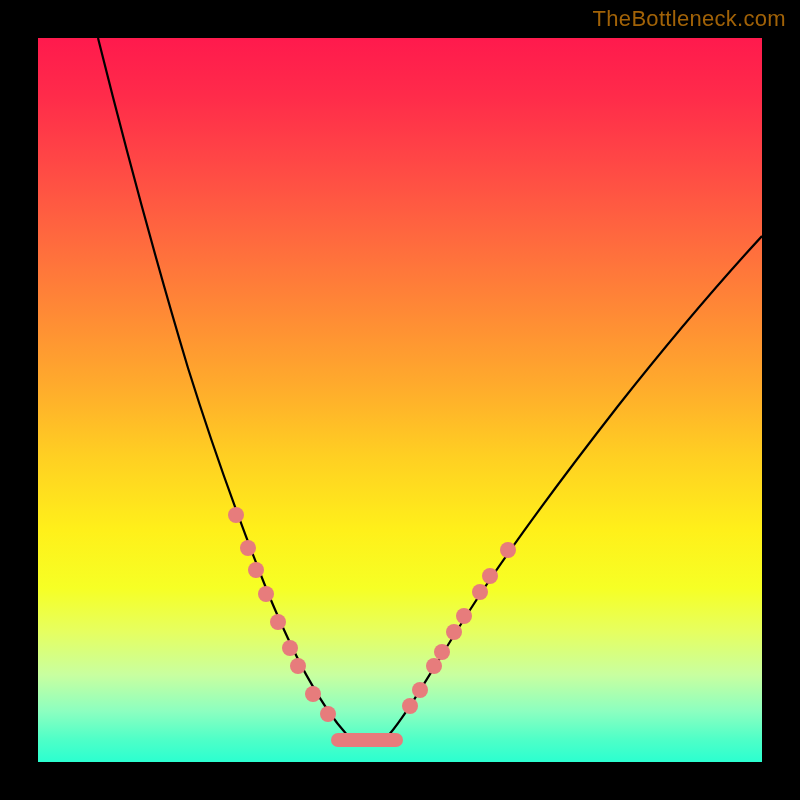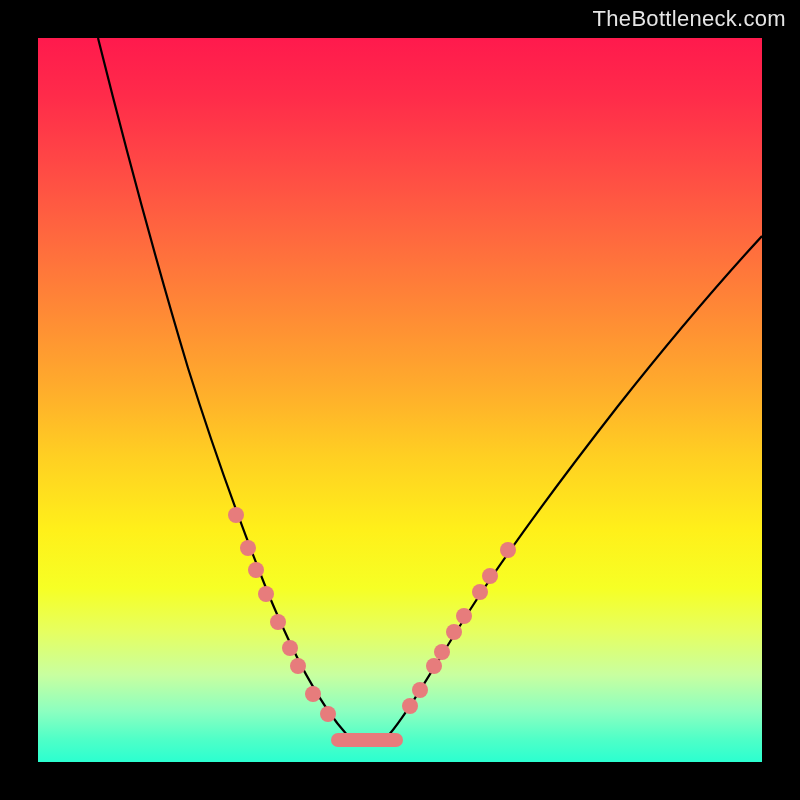--- a/index.html
+++ b/index.html
@@ -40,21 +40,21 @@
       #c8ffa0 88%,
       #8cffc0 93%,
       #4dffc8 97%,
       #2bffd0 100%
     );
   }
   .watermark {
     position: absolute;
     top: 6px;
     right: 14px;
-    color: #e5e5e5;
+    color: #a16207;
     font-size: 22px;
     font-weight: 500;
     letter-spacing: 0.3px;
   }
   svg.curve {
     position: absolute;
     left: 0;
     top: 0;
     width: 724px;
     height: 724px;

